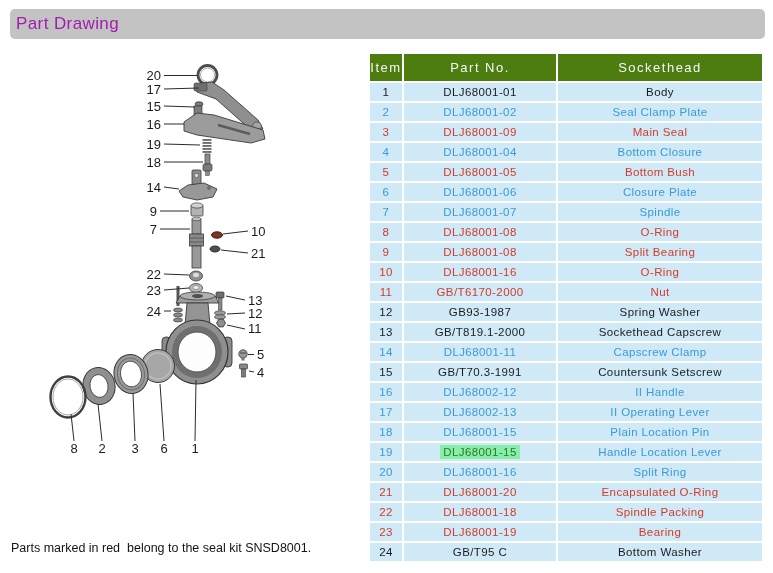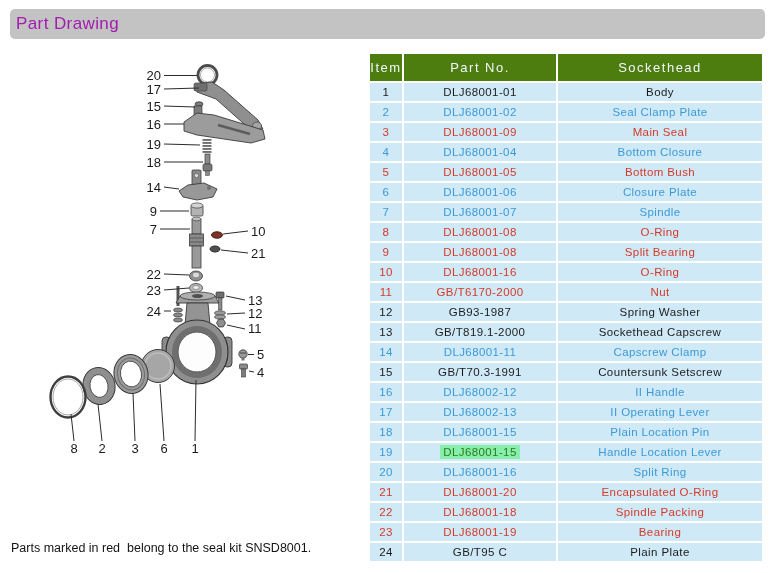--- a/index.html
+++ b/index.html
@@ -359,21 +359,21 @@
           <td class="c-red">Spindle Packing</td>
         </tr>
         <tr>
           <td class="c-red">23</td>
           <td class="c-red">DLJ68001-19</td>
           <td class="c-red">Bearing</td>
         </tr>
         <tr>
           <td class="c-black">24</td>
           <td class="c-black">GB/T95 C</td>
-          <td class="c-black">Plain Plate</td>
+          <td class="c-black">Bottom Washer</td>
         </tr>
       </tbody>
   </table>
 </div>
 
 <div class="notes">
   <div>Parts marked in red  belong to the seal kit SNSD8001.</div>
   
 </div>
 

